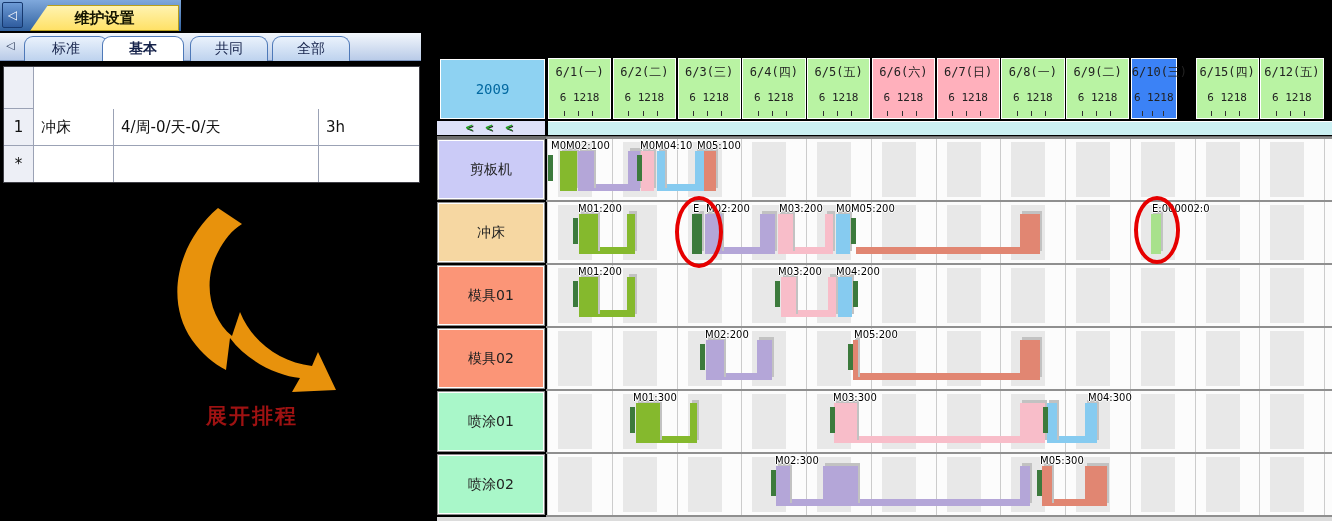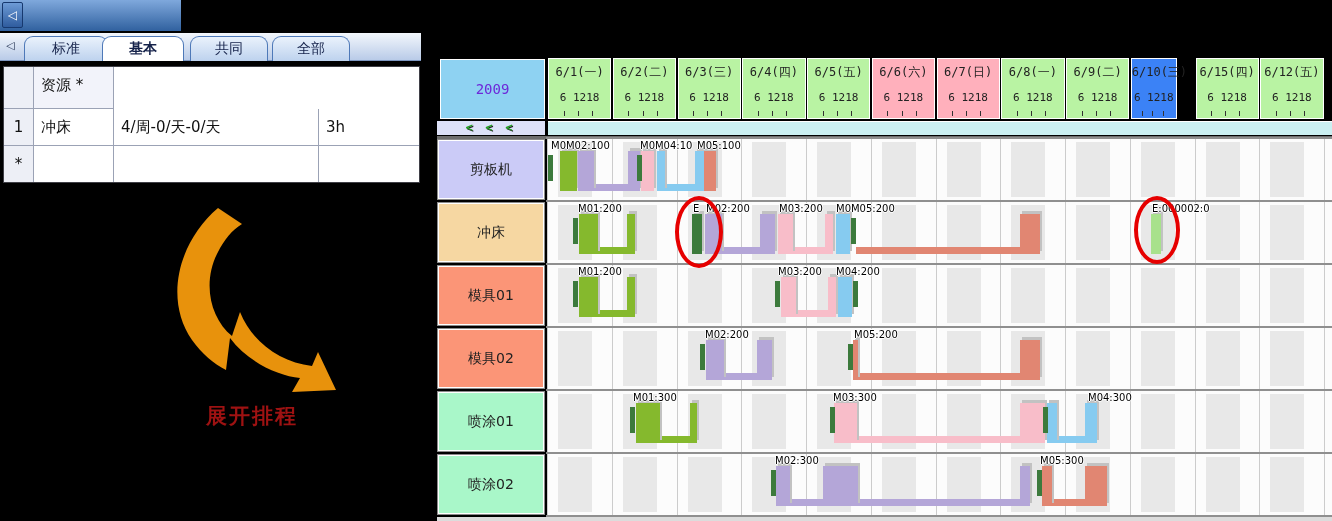--- a/index.html
+++ b/index.html
@@ -38,21 +38,21 @@
 
   
   #annot-arrow { position:absolute; left:140px; top:190px; width:230px; height:220px; }
   #annot-label { position:absolute; left:206px; top:402px; width:140px;
     color:#9E1212; font-size:21px; letter-spacing:2px; font-weight:bold; }
 
   
   #gantt { position:absolute; left:437px; top:58px; width:895px; height:463px; }
   #gantt-bottom { position:absolute; left:0; top:459px; width:895px; height:4px; background:#DCDCDC; }
   #year-cell { position:absolute; left:3px; top:1px; width:105px; height:60px; background:#8ED2F2;
-    border:1px solid #FFFFFF; color:#6d28d9; font-size:14px; font-family:"DejaVu Sans Mono",monospace;
+    border:1px solid #FFFFFF; color:#0369a1; font-size:14px; font-family:"DejaVu Sans Mono",monospace;
     text-align:center; line-height:58px; }
   #scroll-strip { position:absolute; left:0; top:63px; width:108px; height:14px; background:#DDE1F8;
     color:#1EA01E; font-size:10px; font-weight:bold; text-align:center; line-height:13px;
     letter-spacing:4px; cursor:pointer; text-shadow:1px 1px 0 #222; }
   #cyan-strip { position:absolute; left:111px; top:63px; width:784px; height:14px; background:#CBF0F2;
     border-top:1px solid #fff; }
   #head-sep { position:absolute; left:0; top:78px; width:895px; height:3px; background:#6E6E6E; }
 
   .day-cell { position:absolute; top:0; height:61px; border:1px solid #FFFFFF; cursor:default; }
   .day-date { position:absolute; left:0; top:5px; width:100%; text-align:center;
@@ -76,33 +76,33 @@
   .highlight { position:absolute; border:4px solid #E60000; border-radius:50%;
     background:transparent; z-index:8; }
 </style>
 </head>
 <body>
 
 <div id="app">
 
   <div id="left-top">
     <div id="back-btn">◁</div>
+    <div id="title-tab">维护设置</div>
   </div>
 
   <div id="tab-bar">
     <span class="nav">◁</span>
     <div class="tab" id="tab-std">标准</div>
     <div class="tab active" id="tab-basic">基本</div>
     <div class="tab" id="tab-common">共同</div>
     <div class="tab" id="tab-all">全部</div>
   </div>
 
   <div id="settings-table">
     <div class="tcell thead tnum" style="left:0;top:0;width:30px;height:42px;"></div>
-    <div class="tcell thead" style="left:30px;top:0;width:80px;height:42px;">资源 *</div>
 
     <div class="tcell tnum" style="left:0;top:42px;width:30px;height:37px;">1</div>
     <div class="tcell" style="left:30px;top:42px;width:80px;height:37px;">冲床</div>
     <div class="tcell" style="left:110px;top:42px;width:205px;height:37px;">4/周-0/天-0/天</div>
     <div class="tcell" style="left:315px;top:42px;width:100px;height:37px;border-right:none;">3h</div>
 
     <div class="tcell tnum" style="left:0;top:79px;width:30px;height:36px;border-bottom:none;">*</div>
     <div class="tcell" style="left:30px;top:79px;width:80px;height:36px;border-bottom:none;"></div>
     <div class="tcell" style="left:110px;top:79px;width:205px;height:36px;border-bottom:none;"></div>
     <div class="tcell" style="left:315px;top:79px;width:100px;height:36px;border:none;"></div>

